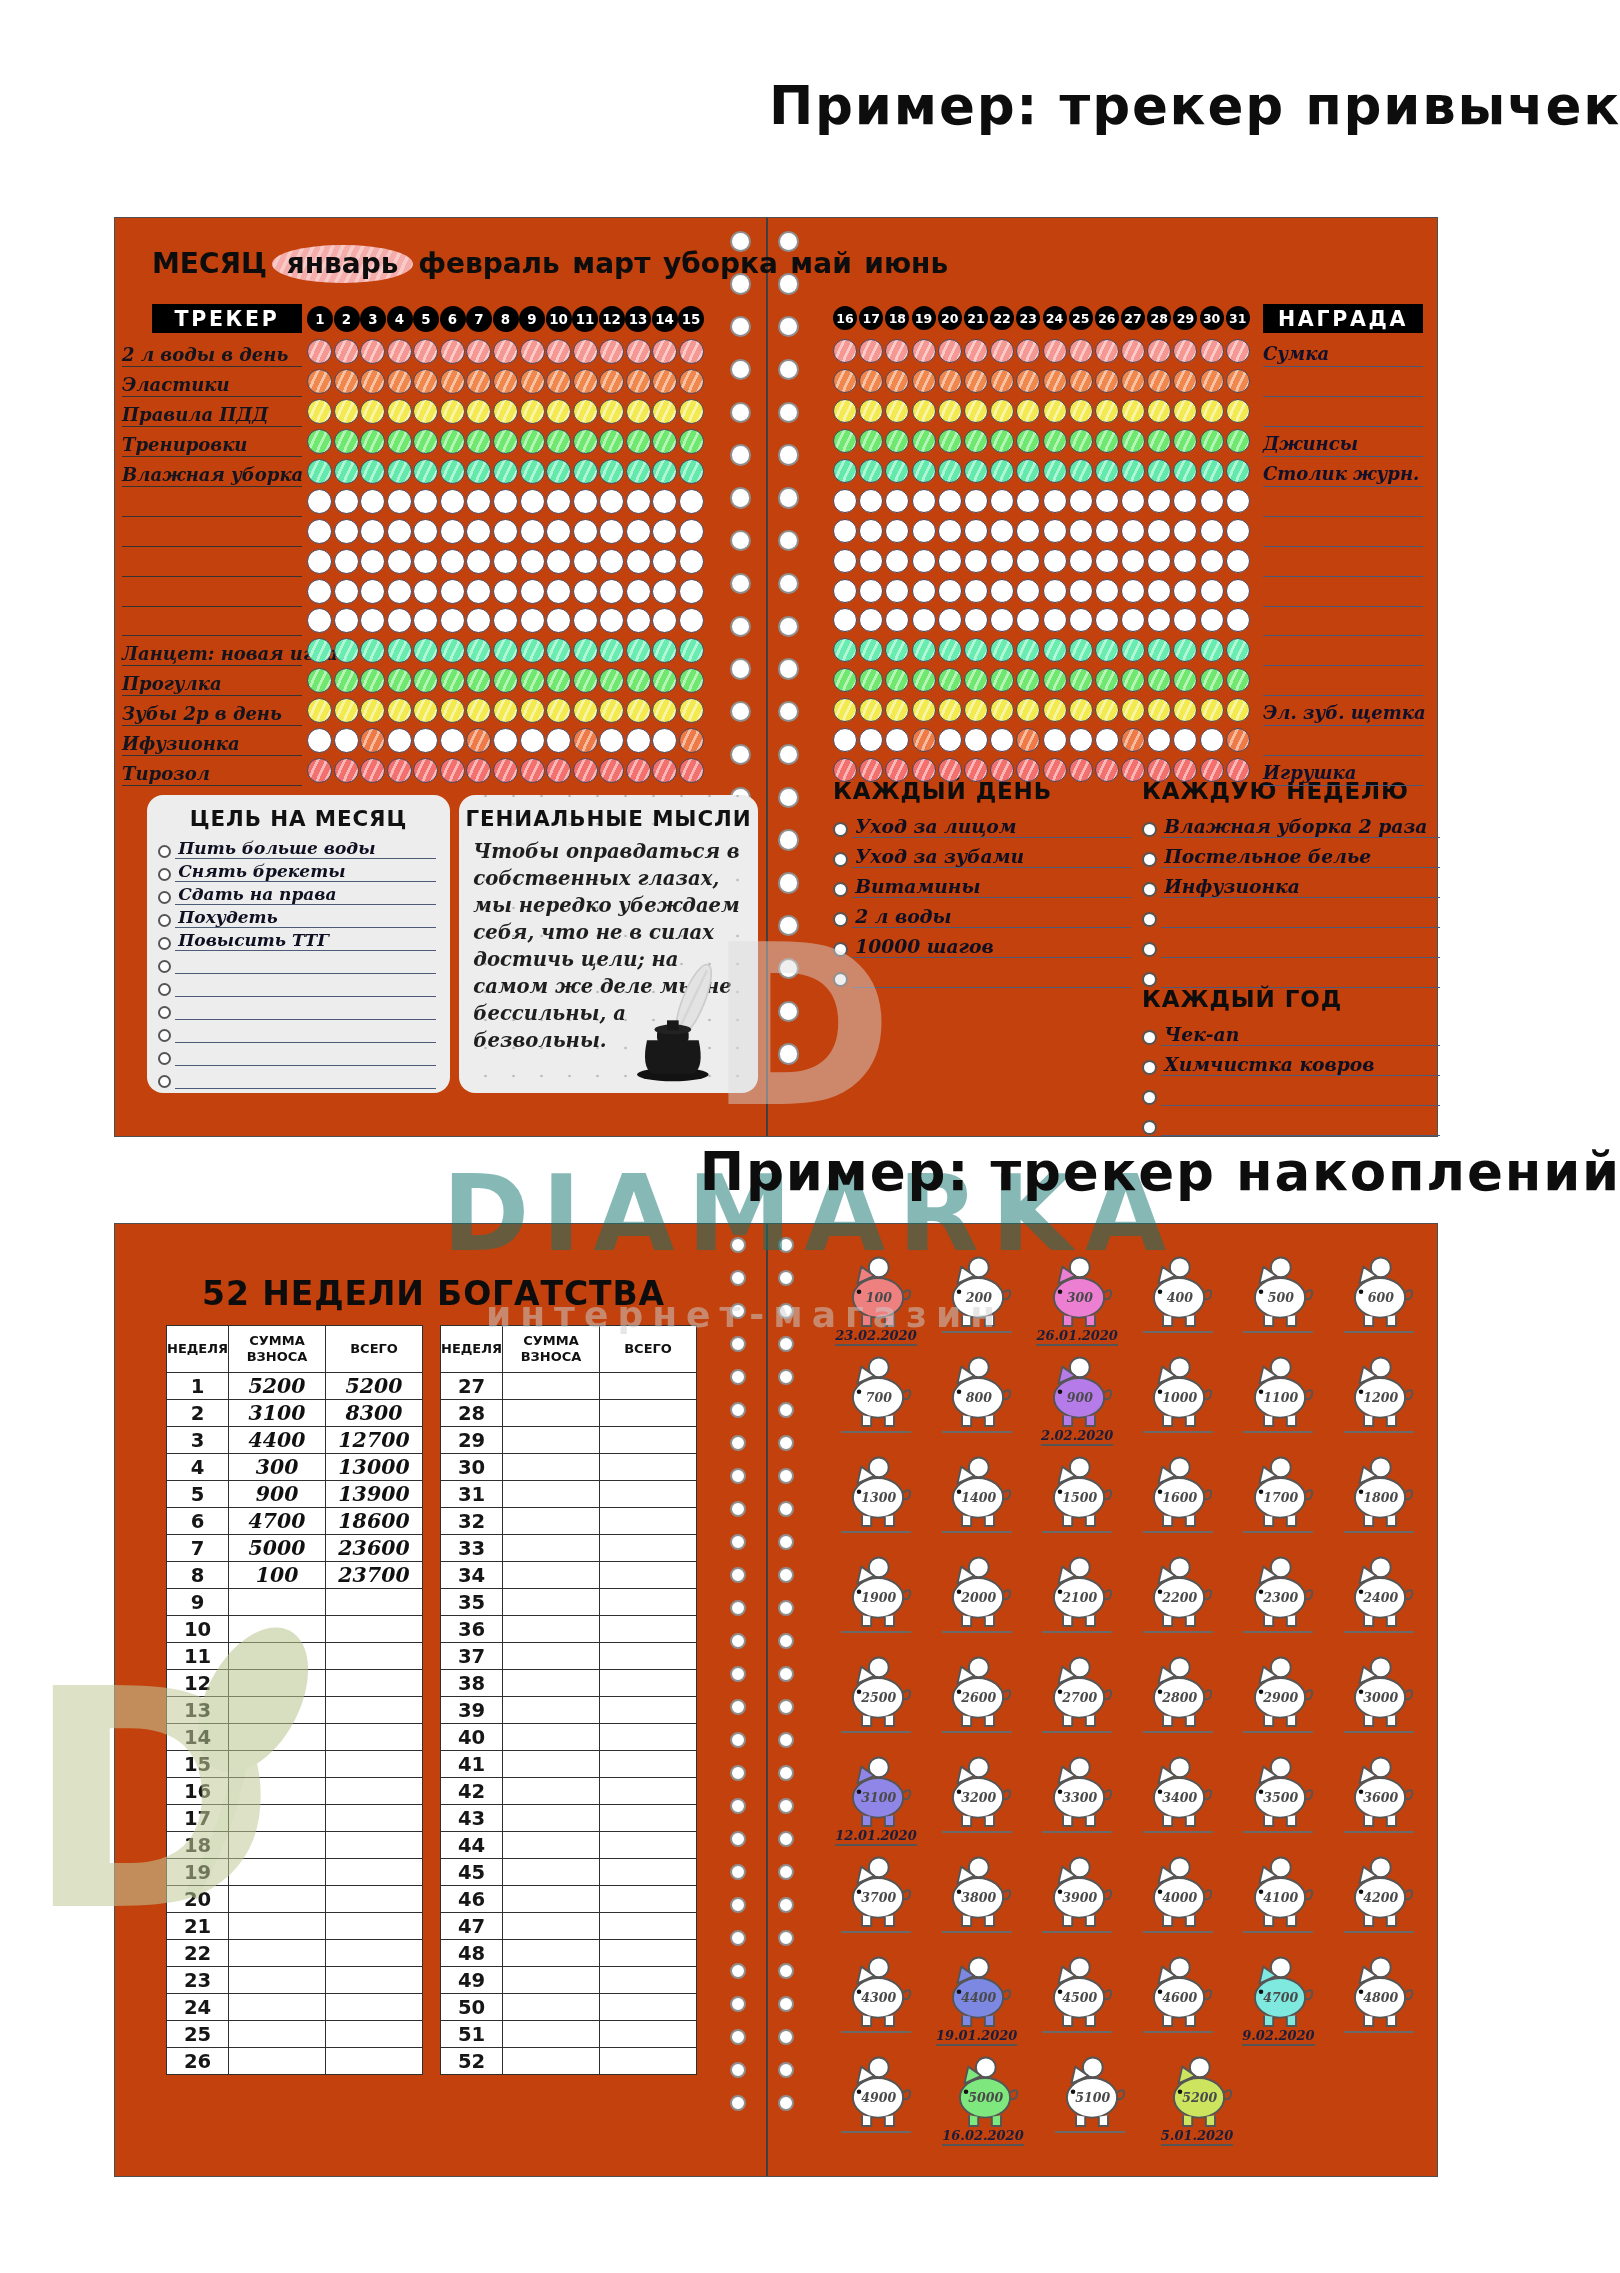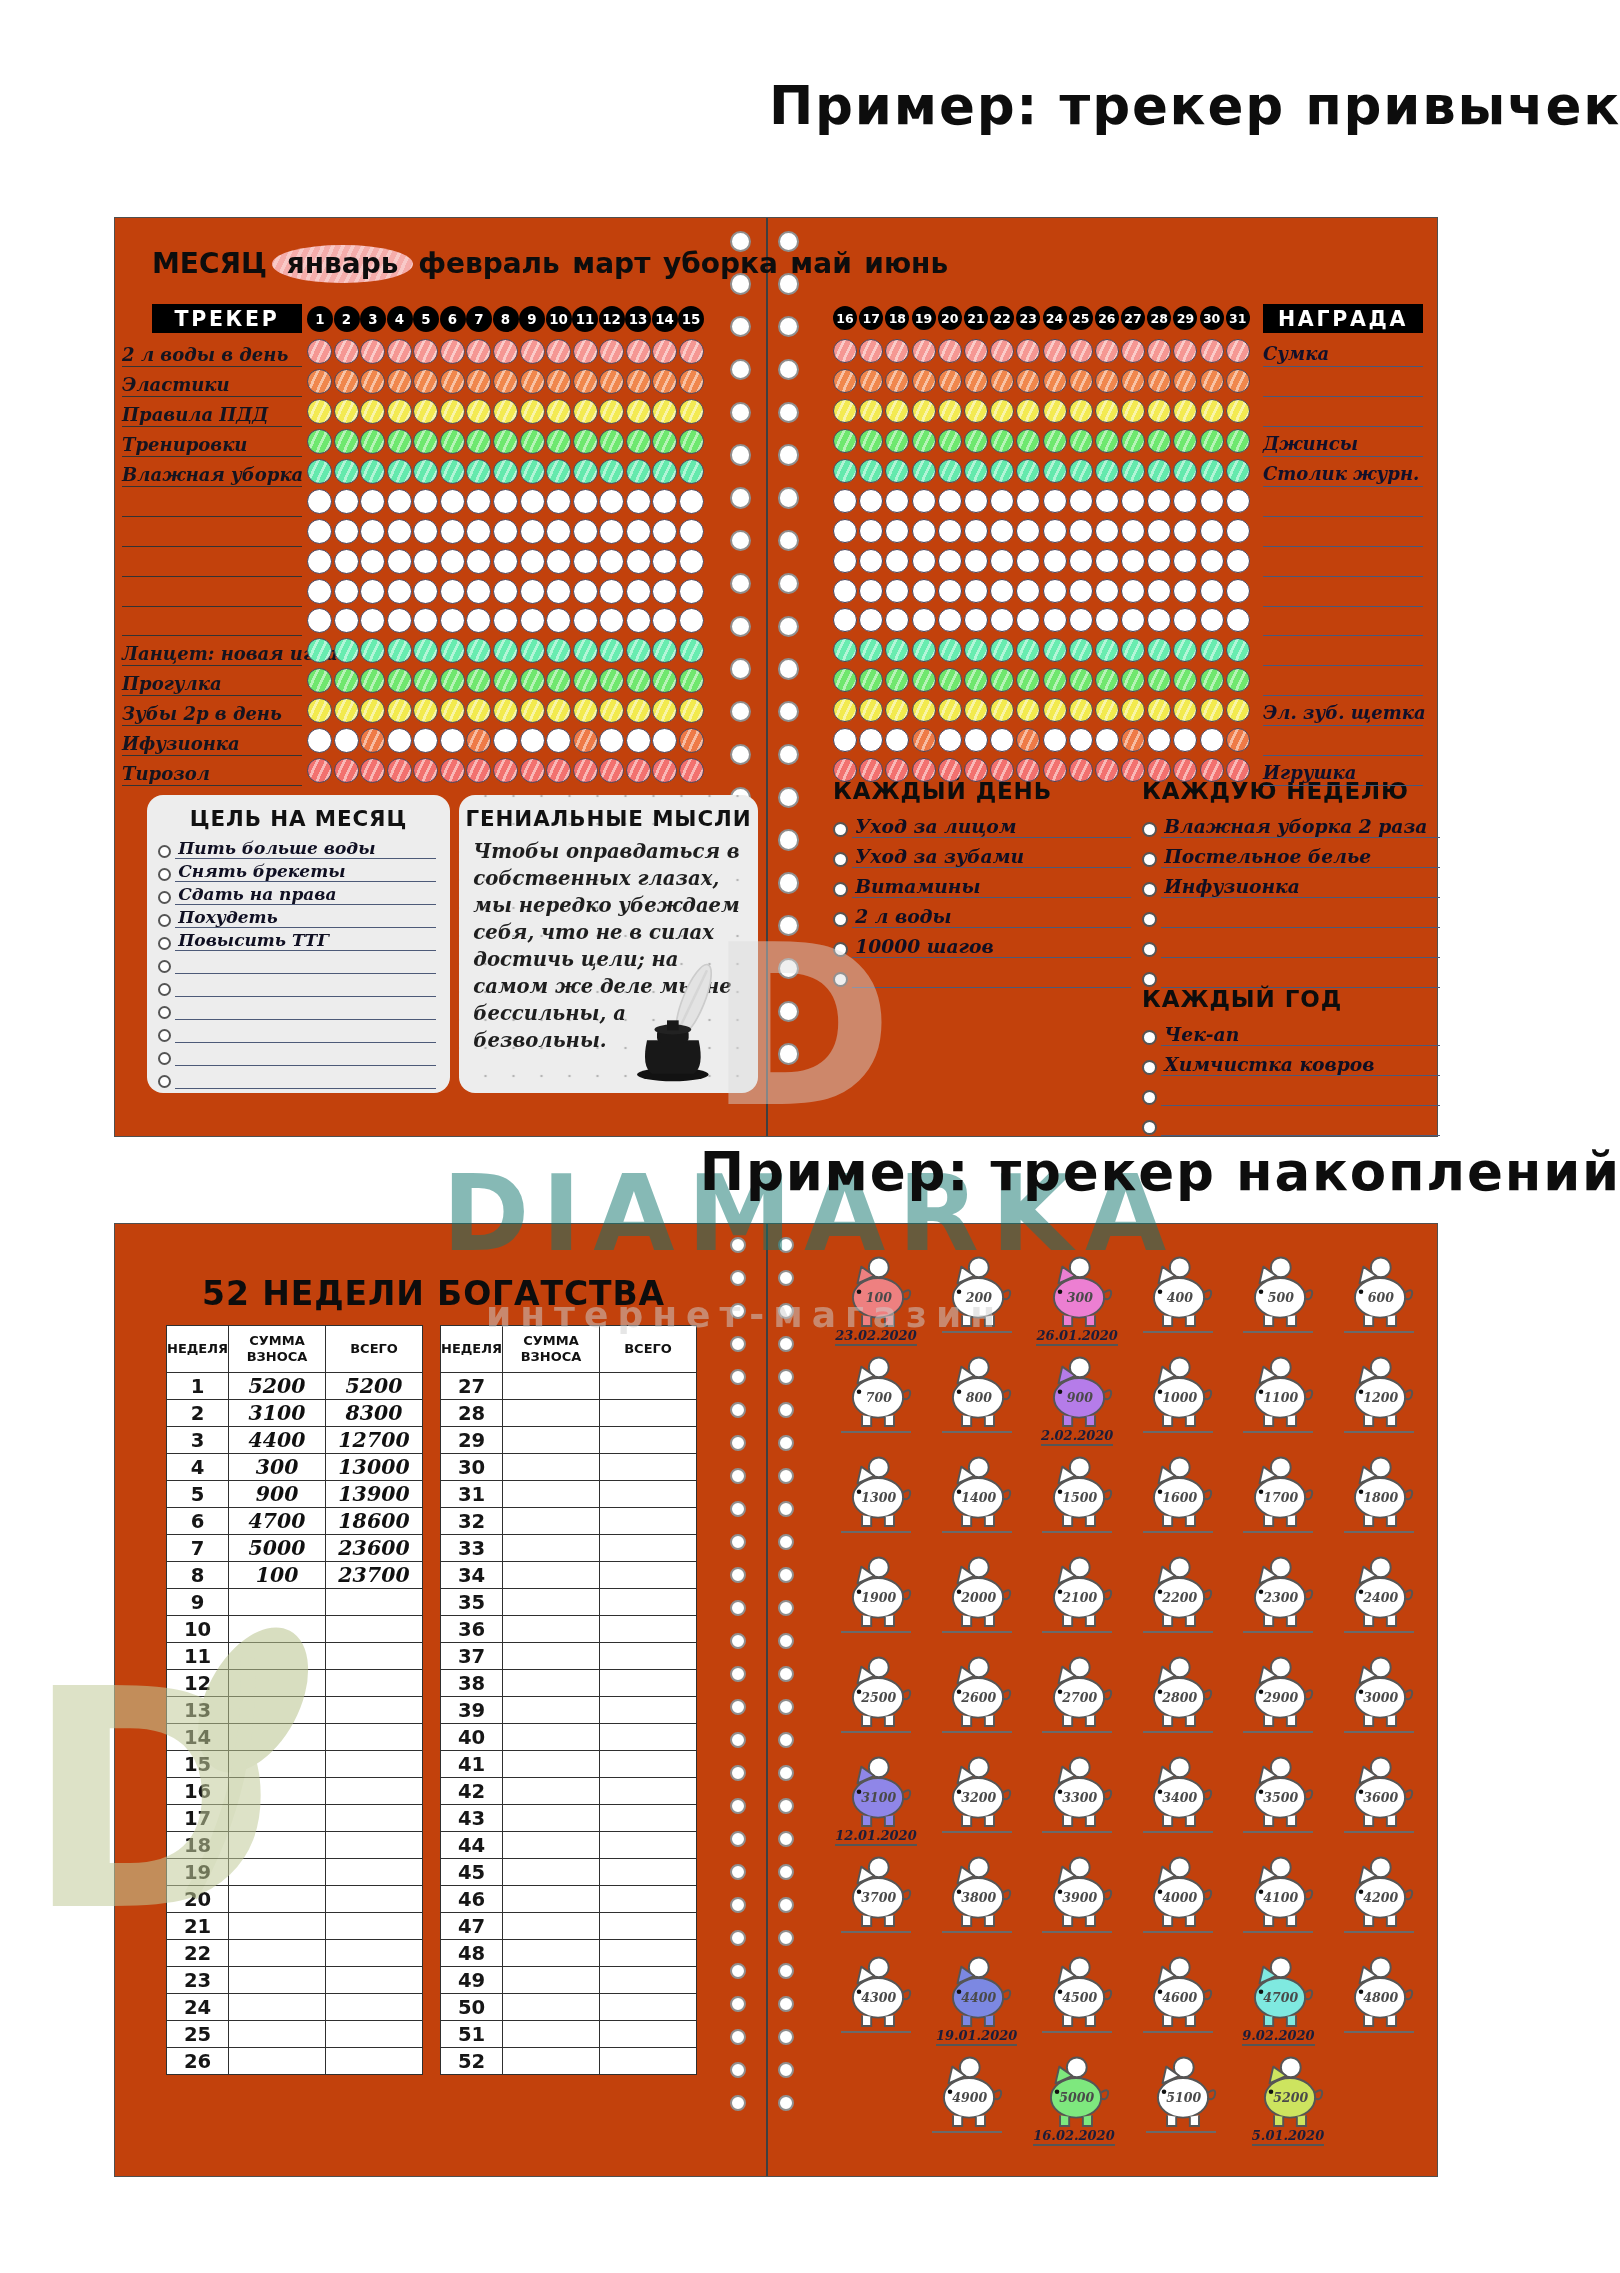--- a/index.html
+++ b/index.html
@@ -82,21 +82,21 @@
   .wtable{position:absolute;top:101px;border-collapse:collapse;background:#fff;}
   #tableA{left:51px;} #tableB{left:325px;}
   .wtable th,.wtable td{border:1.8px solid #2f2f2f;padding:0;}
   .wtable th{font-size:13px;font-weight:700;height:46px;line-height:1.2;color:#111;}
   .cw{width:61px;} .cd{width:96px;} .ct{width:96px;}
   td.week{font-size:19.6px;font-weight:700;text-align:center;height:26px;color:#161616;}
   td.val{font-family:"DejaVu Serif",serif;font-style:italic;font-weight:700;font-size:20.5px;text-align:center;color:#101010;}
 
   #pigGrid{position:absolute;left:713px;top:32px;width:599px;}
   .pig-row{display:flex;justify-content:space-between;height:100px;}
-  .pig-row.center4{justify-content:center;gap:11px;}
+  .pig-row.center4{justify-content:flex-start;gap:11px;}
   .pig-cell{width:96px;display:flex;flex-direction:column;align-items:center;}
   svg.pig{width:89px;height:73px;display:block;}
   .pig-line{width:70px;border-top:2.2px solid #6a6a6a;height:0;margin-top:1.8px;}
   .pig-date{font-family:"DejaVu Serif",serif;font-style:italic;font-weight:700;font-size:13px;color:#1c1c38;
     border-bottom:2.2px solid #555;line-height:1.15;}
 
   
   .wm{position:absolute;pointer-events:none;z-index:6;}
   #wmBrand{top:1153px;left:50%;transform:translateX(-50%);font-size:105px;font-weight:700;letter-spacing:12.5px;
     color:#0f766e;opacity:.5;}

